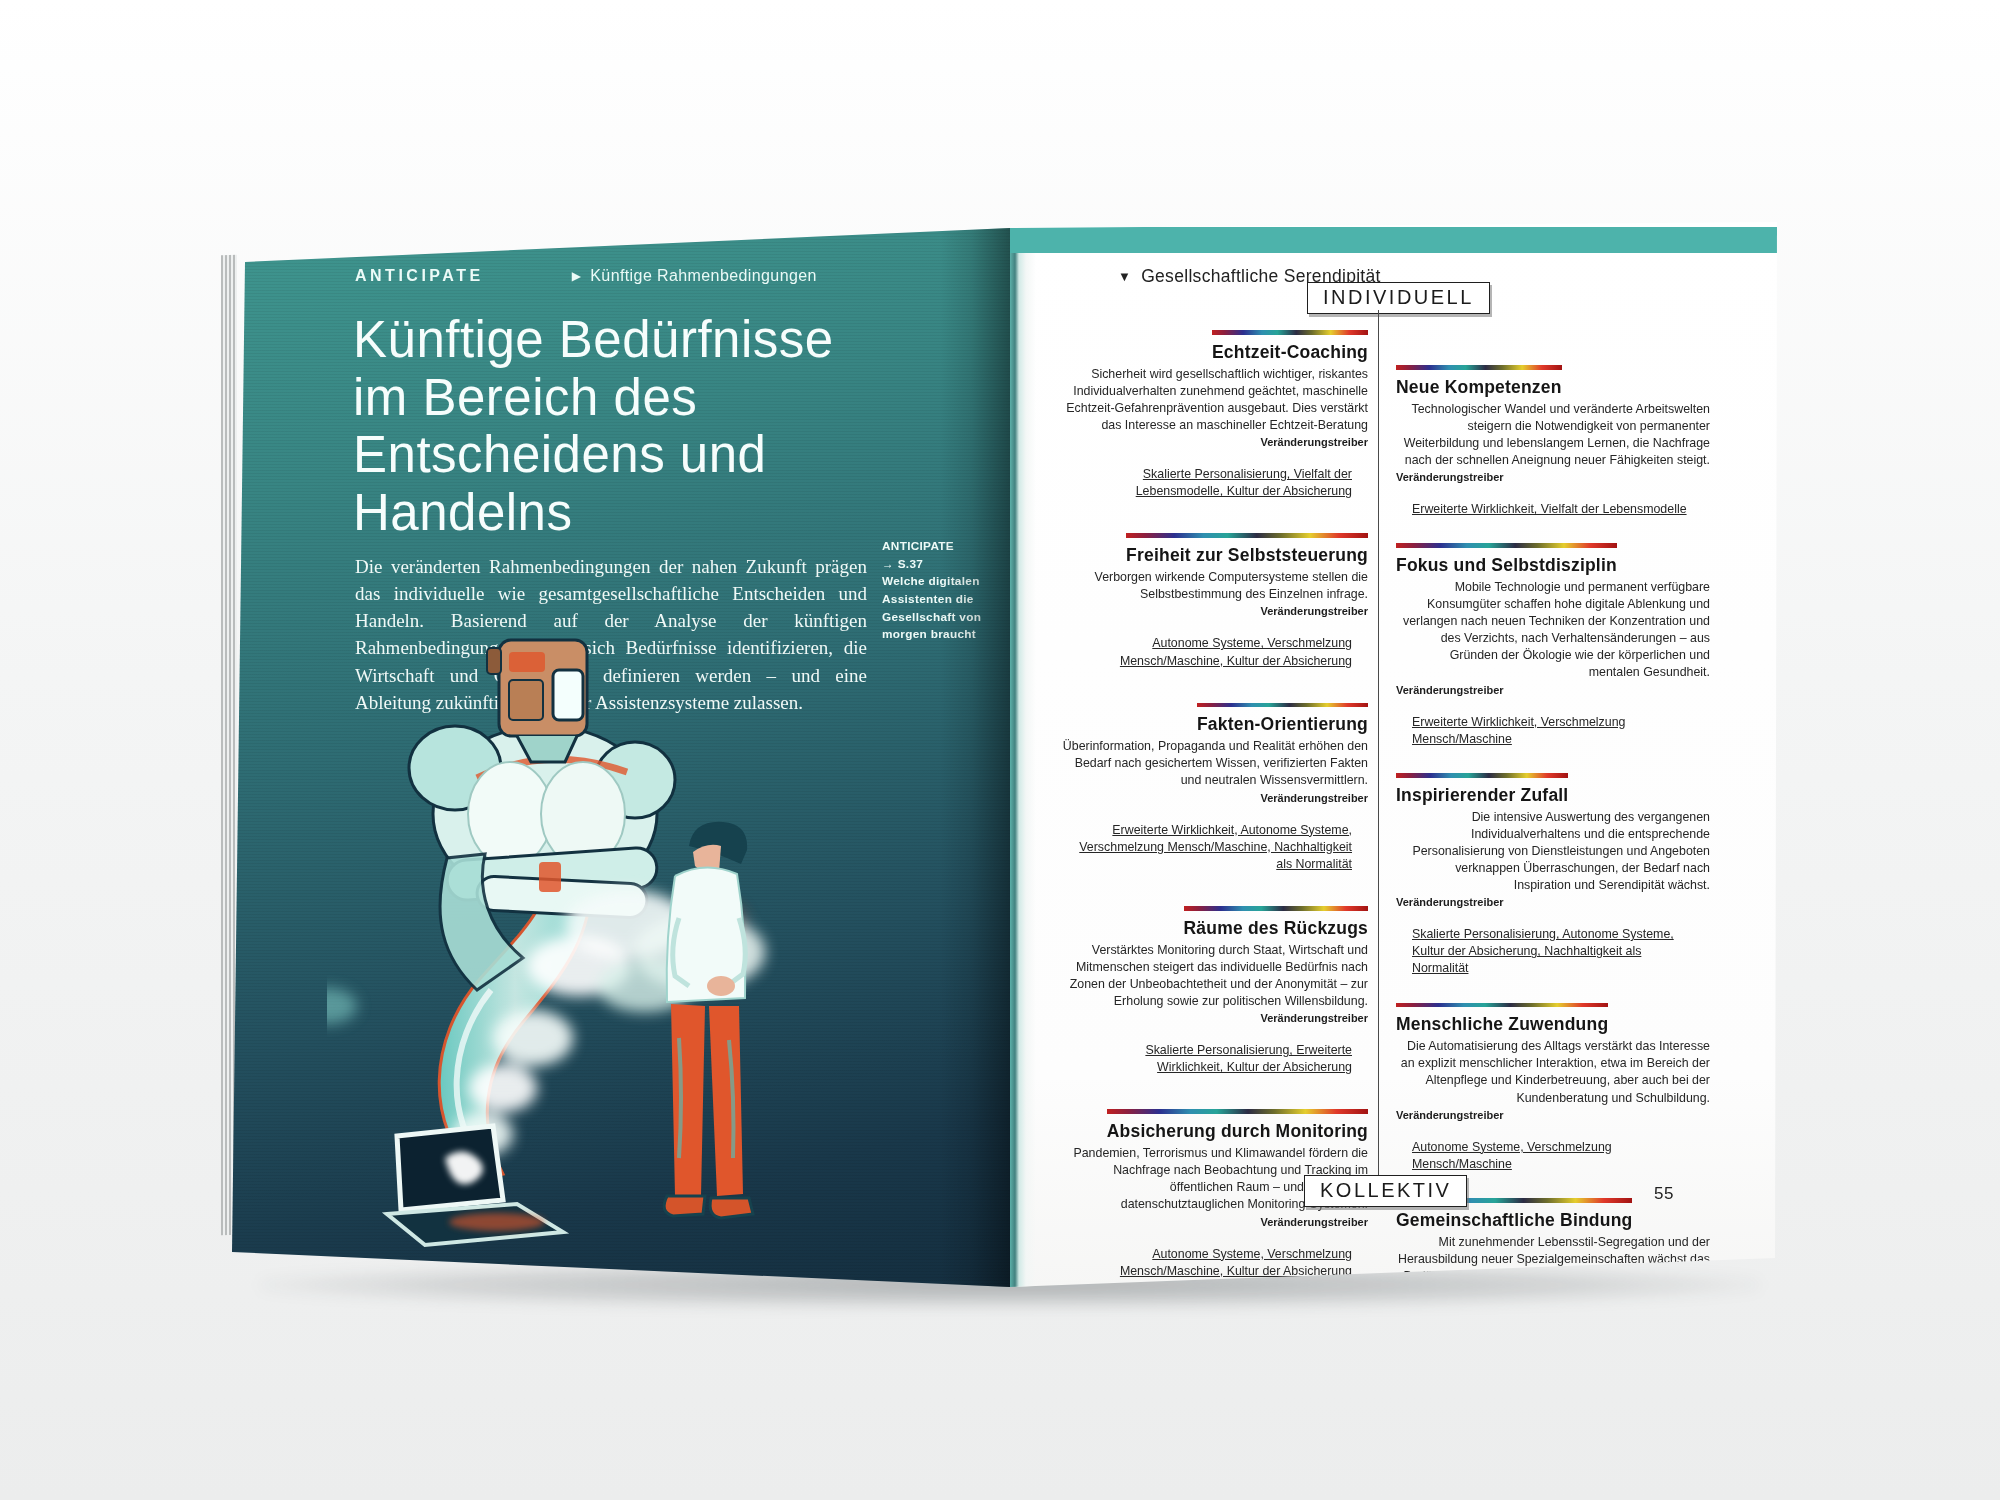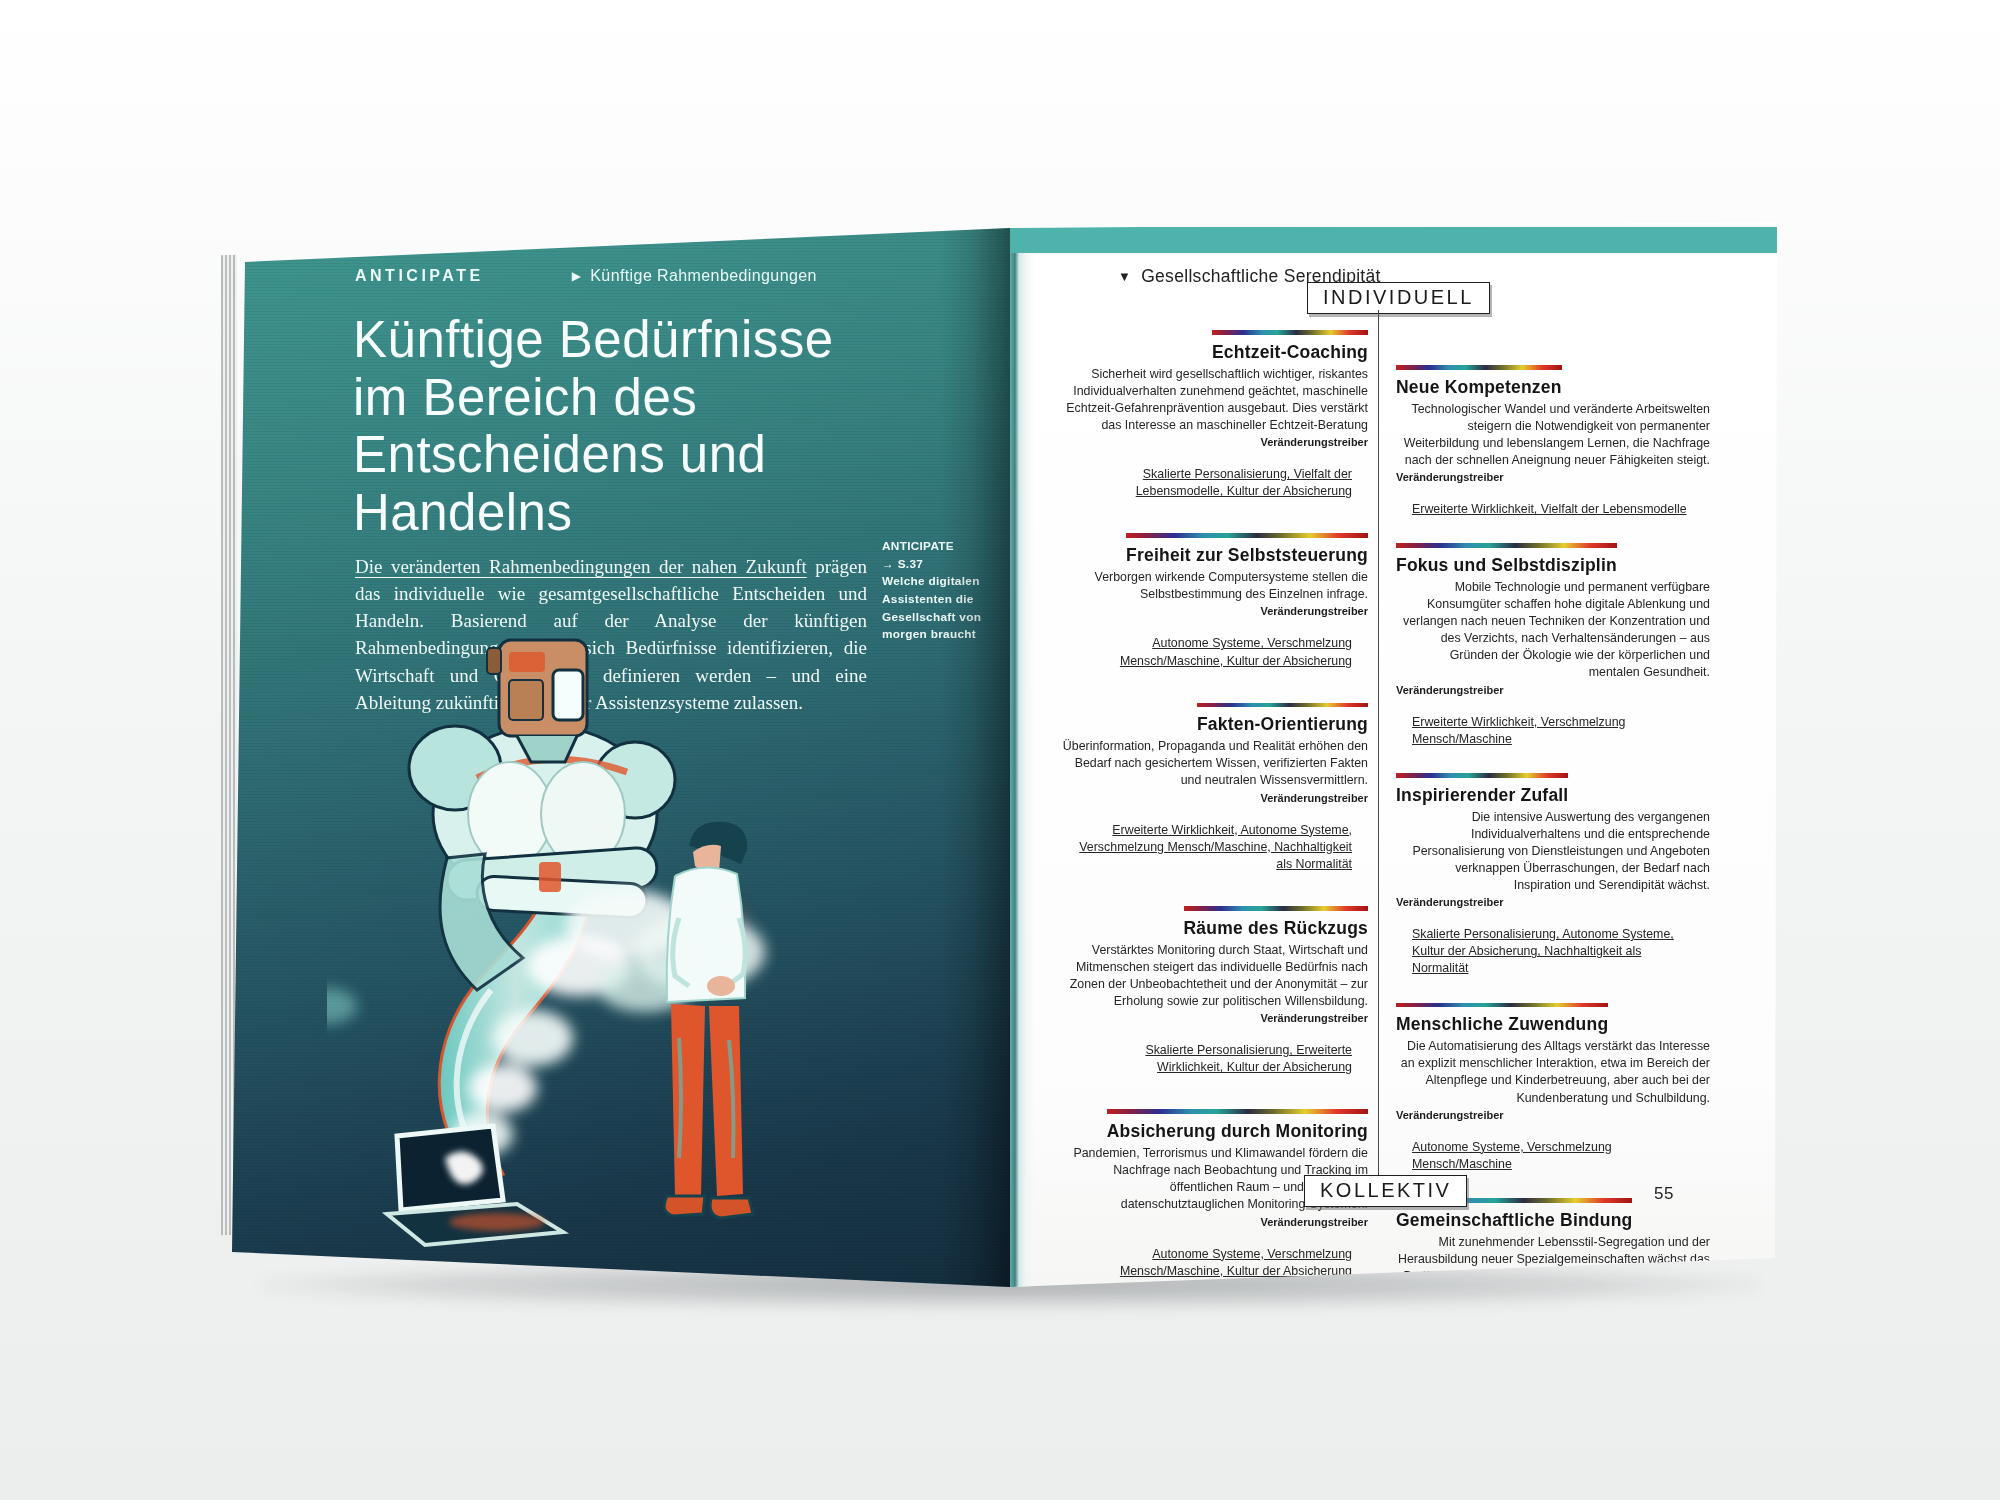--- a/index.html
+++ b/index.html
@@ -42,21 +42,21 @@
   .lp-crumb .tri{font-size:12px;position:relative;top:-1px;}
   .lp-title{
     position:absolute;left:121px;top:86px;width:600px;
     font-size:51px;line-height:1.13;font-weight:300;letter-spacing:.5px;color:#f6fdfc;
   }
   .lp-intro{
     position:absolute;left:123px;top:309px;width:512px;
     font-family:"Liberation Serif","DejaVu Serif",serif;
     font-size:19px;line-height:1.43;text-align:justify;color:#f0f9f7;
   }
-  .lp-intro .u{text-decoration:underline;text-underline-offset:4px;text-decoration-thickness:1px;}
+  .lp-intro .u{text-underline-offset:4px;text-decoration-thickness:1px;}
   .lp-note{
     position:absolute;left:650px;top:313px;width:118px;
     font-size:11.8px;font-weight:bold;line-height:1.5;color:#eefbf8;letter-spacing:.3px;
   }
   .lp-note .ref{display:block;}
   
   .page-right{
     position:absolute;left:805px;top:27px;width:780px;height:1068px;
     clip-path:polygon(0px 6px,767px 0px,765px 1036px,0px 1065px);
     background:linear-gradient(180deg,#ffffff 0%,#fdfdfd 80%,#f6f6f5 100%);

